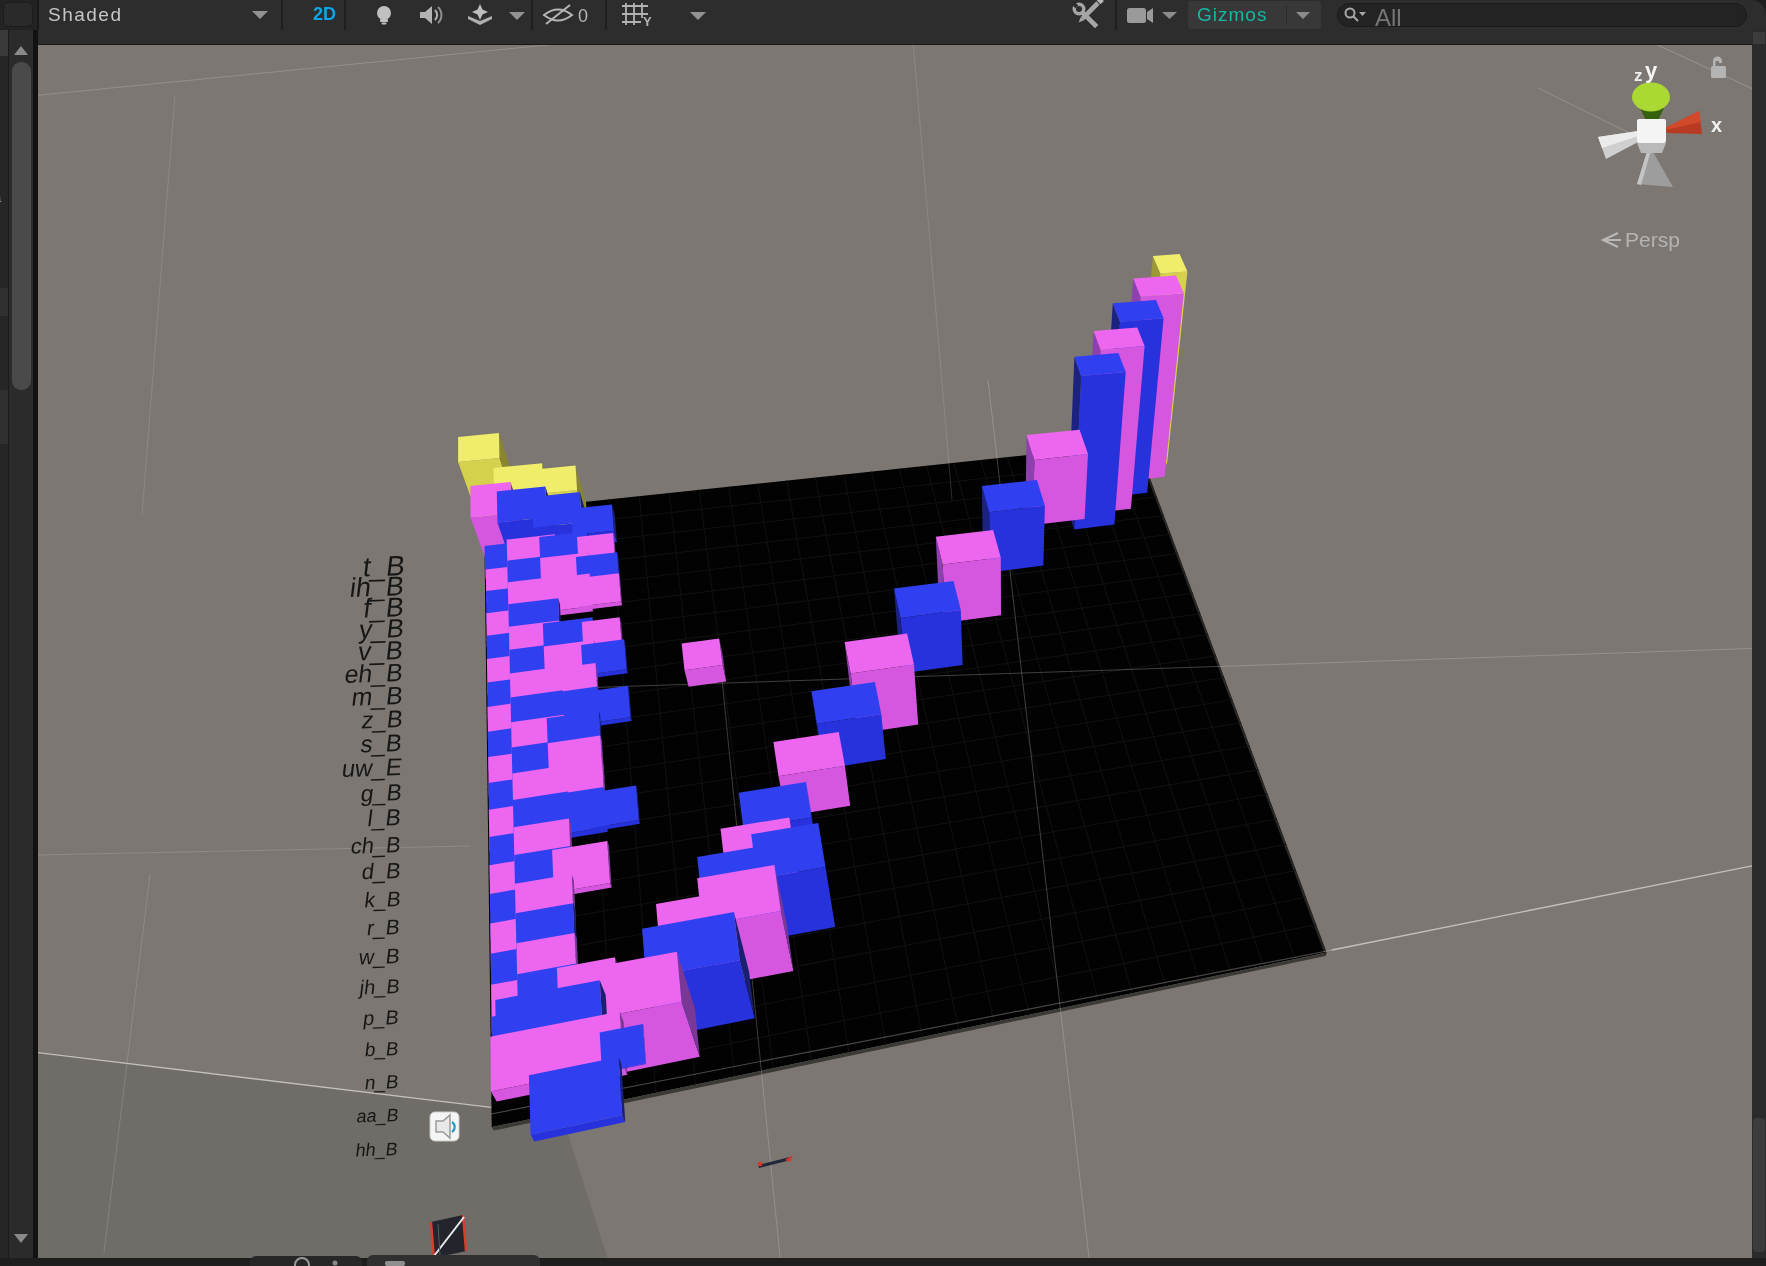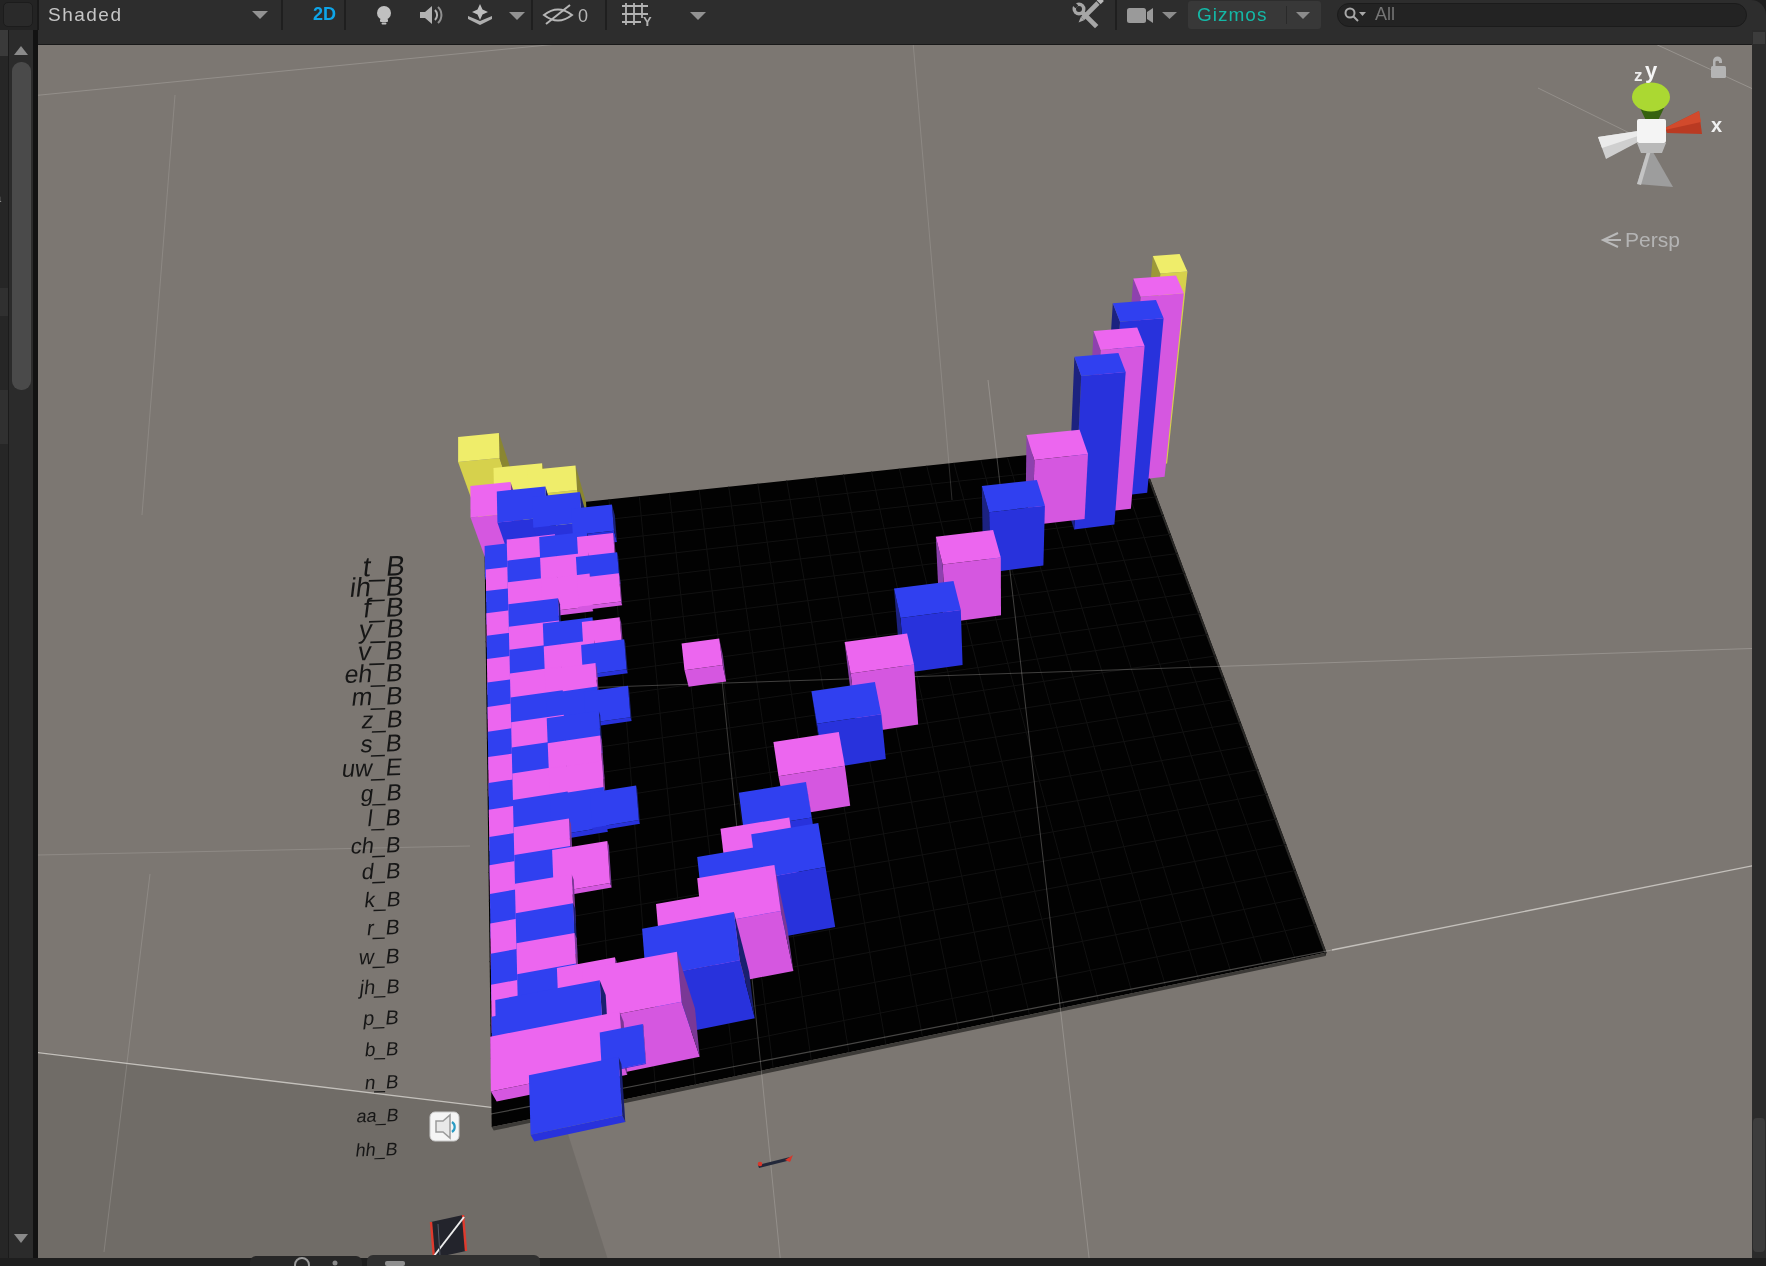--- a/index.html
+++ b/index.html
@@ -478,21 +478,21 @@
   <div class="abs" style="left:1188px;top:1px;width:133px;height:28px;background:#383838;border-radius:3px;"></div>
   <div class="abs" style="left:1197px;top:4px;font-size:19px;letter-spacing:1px;color:#14b8a6;">Gizmos</div>
   <div class="abs" style="left:1286px;top:6px;width:1px;height:18px;background:#2a2a2a;"></div>
   <div class="abs" style="left:1296px;top:12px;width:0;height:0;border-left:7.5px solid transparent;border-right:7.5px solid transparent;border-top:7.5px solid #8c8c8c;"></div>
   <div class="abs" style="left:1337px;top:3px;width:410px;height:24px;background:#232323;border:1px solid #1b1b1b;border-radius:12px;"></div>
   <svg class="abs" style="left:1342px;top:5px" width="30" height="20" viewBox="0 0 30 20">
     <circle cx="8" cy="8" r="4.5" fill="none" stroke="#a8a8a8" stroke-width="2"></circle>
     <line x1="11" y1="11" x2="16" y2="16" stroke="#a8a8a8" stroke-width="2"></line>
     <polygon points="17,7 24,7 20.5,11" fill="#a8a8a8"></polygon>
   </svg>
-  <div class="abs" style="left:1375px;top:4px;font-size:18px;color:#757575;">All</div>
+  <div class="abs" style="left:1375px;top:4px;font-size:24px;color:#757575;">All</div>
 </div>
 
 <div class="abs" style="left:0;top:30px;width:38px;height:1228px;background:#262626;">
   <div class="abs" style="left:0;top:0;width:8px;height:26px;background:#3a3a3a;"></div>
   <div class="abs" style="left:0;top:258px;width:8px;height:28px;background:#303030;"></div>
   <div class="abs" style="left:0;top:360px;width:8px;height:54px;background:#303030;"></div>
   <div class="abs" style="left:-6px;top:160px;font-size:13px;color:#9a9a9a;">a</div>
 
   <div class="abs" style="left:8px;top:0;width:1px;height:1228px;background:#1b1b1b;"></div>
   <div class="abs" style="left:9px;top:0;width:24px;height:1228px;background:#2b2b2b;"></div>

